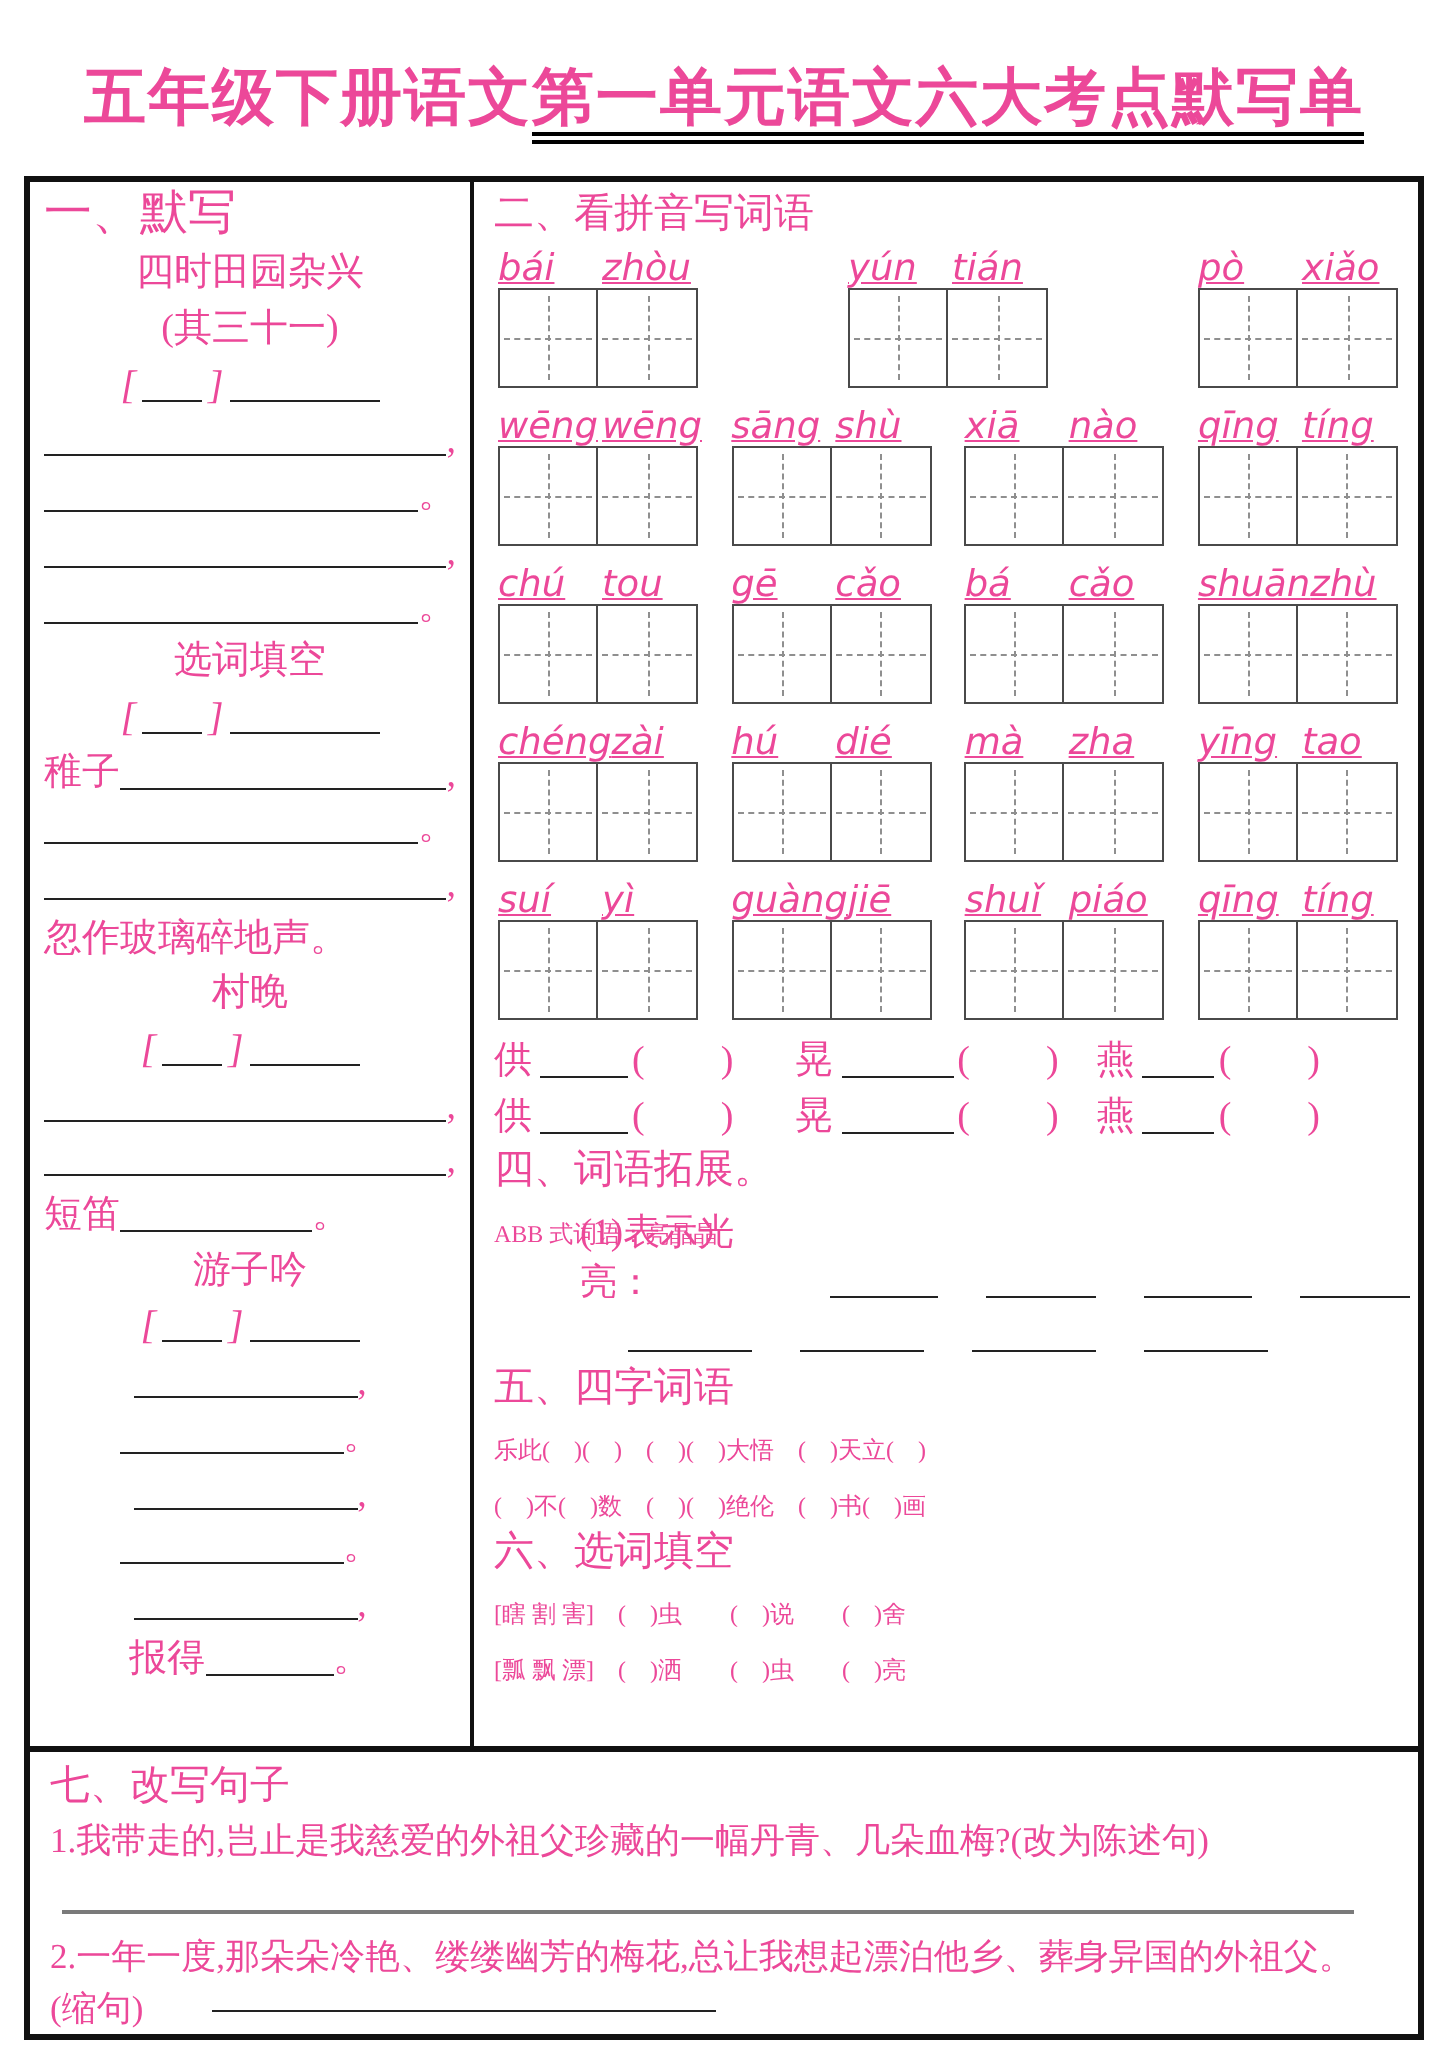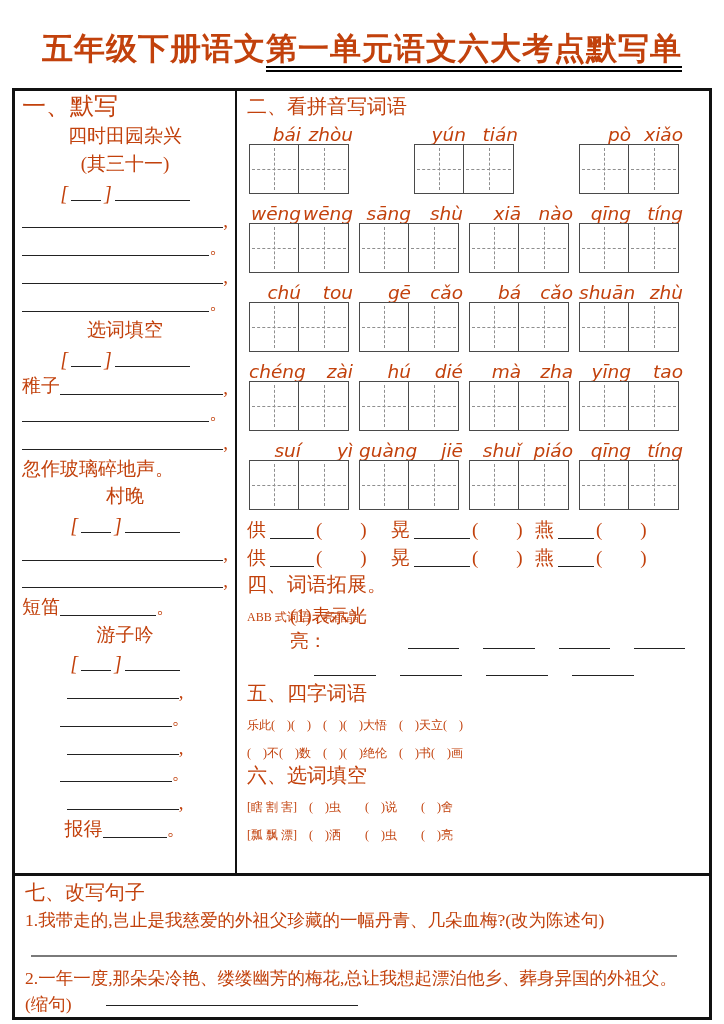--- a/index.html
+++ b/index.html
@@ -1,44 +1,44 @@
 <!DOCTYPE html>
 <html><head>
 <meta charset="utf-8">
 <style>
   html,body{margin:0;padding:0;background:#e8e8e8;}
   .page{position:relative;width:724px;height:1024px;background:#ffffff;overflow:hidden;
-        font-family:"Liberation Serif","DejaVu Serif",serif;color:#c2410c;}
+        font-family:"Liberation Serif","DejaVu Serif",serif;color:#ec4899;}
   
   .title{position:absolute;top:28px;left:0;width:724px;text-align:center;
          font-size:31px;font-weight:bold;letter-spacing:1px;white-space:nowrap;}
   .tund{border-bottom:6px double #000;padding-bottom:0px;}
   
   .sheet{position:absolute;left:12px;right:12px;top:88px;bottom:4px;
          border:3px solid #111;display:flex;flex-direction:column;}
   .toprow{display:flex;height:782px;border-bottom:3px solid #111;}
   .lcol{width:222px;border-right:2px solid #111;padding:3px 7px 0 7px;box-sizing:border-box;overflow:hidden;}
-  .rcol{flex:1;padding:2px 24px 0 10px;box-sizing:border-box;overflow:hidden;border-radius:19px;}
+  .rcol{flex:1;padding:2px 4px 0 10px;box-sizing:border-box;overflow:hidden;border-radius:19px;}
   .brow{flex:1;padding:3px 10px 0 10px;overflow:hidden;}
   
   .ln{display:flex;align-items:flex-end;height:27.7px;font-size:19px;white-space:nowrap;}
   .ct{justify-content:center;}
   .lh{font-size:24px;}
   .blank{border-bottom:1.7px solid #222;margin-bottom:4px;height:0;display:inline-block;}
   .grow{flex:1;}
   .w28{width:30px;} .w55{width:55px;} .w72{width:75px;} .w100{width:96px;}
   .w110{width:112px;} .w66{width:64px;}
   .br{font-style:italic;gap:3px;font-size:20px;}
   
   .rhead{font-size:20px;height:27px;display:flex;align-items:center;}
   .prow{display:flex;justify-content:space-between;margin:0 2px 5px 2px;}
   .pgroup{width:104px;}
   .plabel{display:flex;height:24px;font-family:"DejaVu Sans","Liberation Sans",sans-serif;
           font-style:italic;font-size:18.5px;align-items:flex-end;}
-  .plabel span{flex:1;text-align:right;white-space:nowrap;line-height:1.05;}
+  .plabel span{flex:1;text-align:left;white-space:nowrap;line-height:1.05;text-decoration:underline;}
   .tzrow{display:flex;}
   .tz{width:50px;height:50px;border:1.7px solid #4a4a4a;position:relative;box-sizing:border-box;background:#fff;}
   .tz2{border-left:none;}
   .tz::before{content:"";position:absolute;top:3px;bottom:3px;left:50%;border-left:1.4px dashed #8f8f8f;}
   .tz::after{content:"";position:absolute;left:2px;right:2px;top:50%;border-top:1.4px dashed #8f8f8f;}
   .mrow{display:flex;height:28px;align-items:flex-end;font-size:19px;margin-right:6px;}
   .mg{display:flex;align-items:flex-end;flex:1;}
   .mg .blank{margin:0 2px 4px 4px;}
   .mb44{width:44px;} .mb56{width:56px;} .mb36{width:36px;}
   .s4line{display:flex;align-items:flex-end;height:27px;font-size:18.5px;margin-left:43px;}

